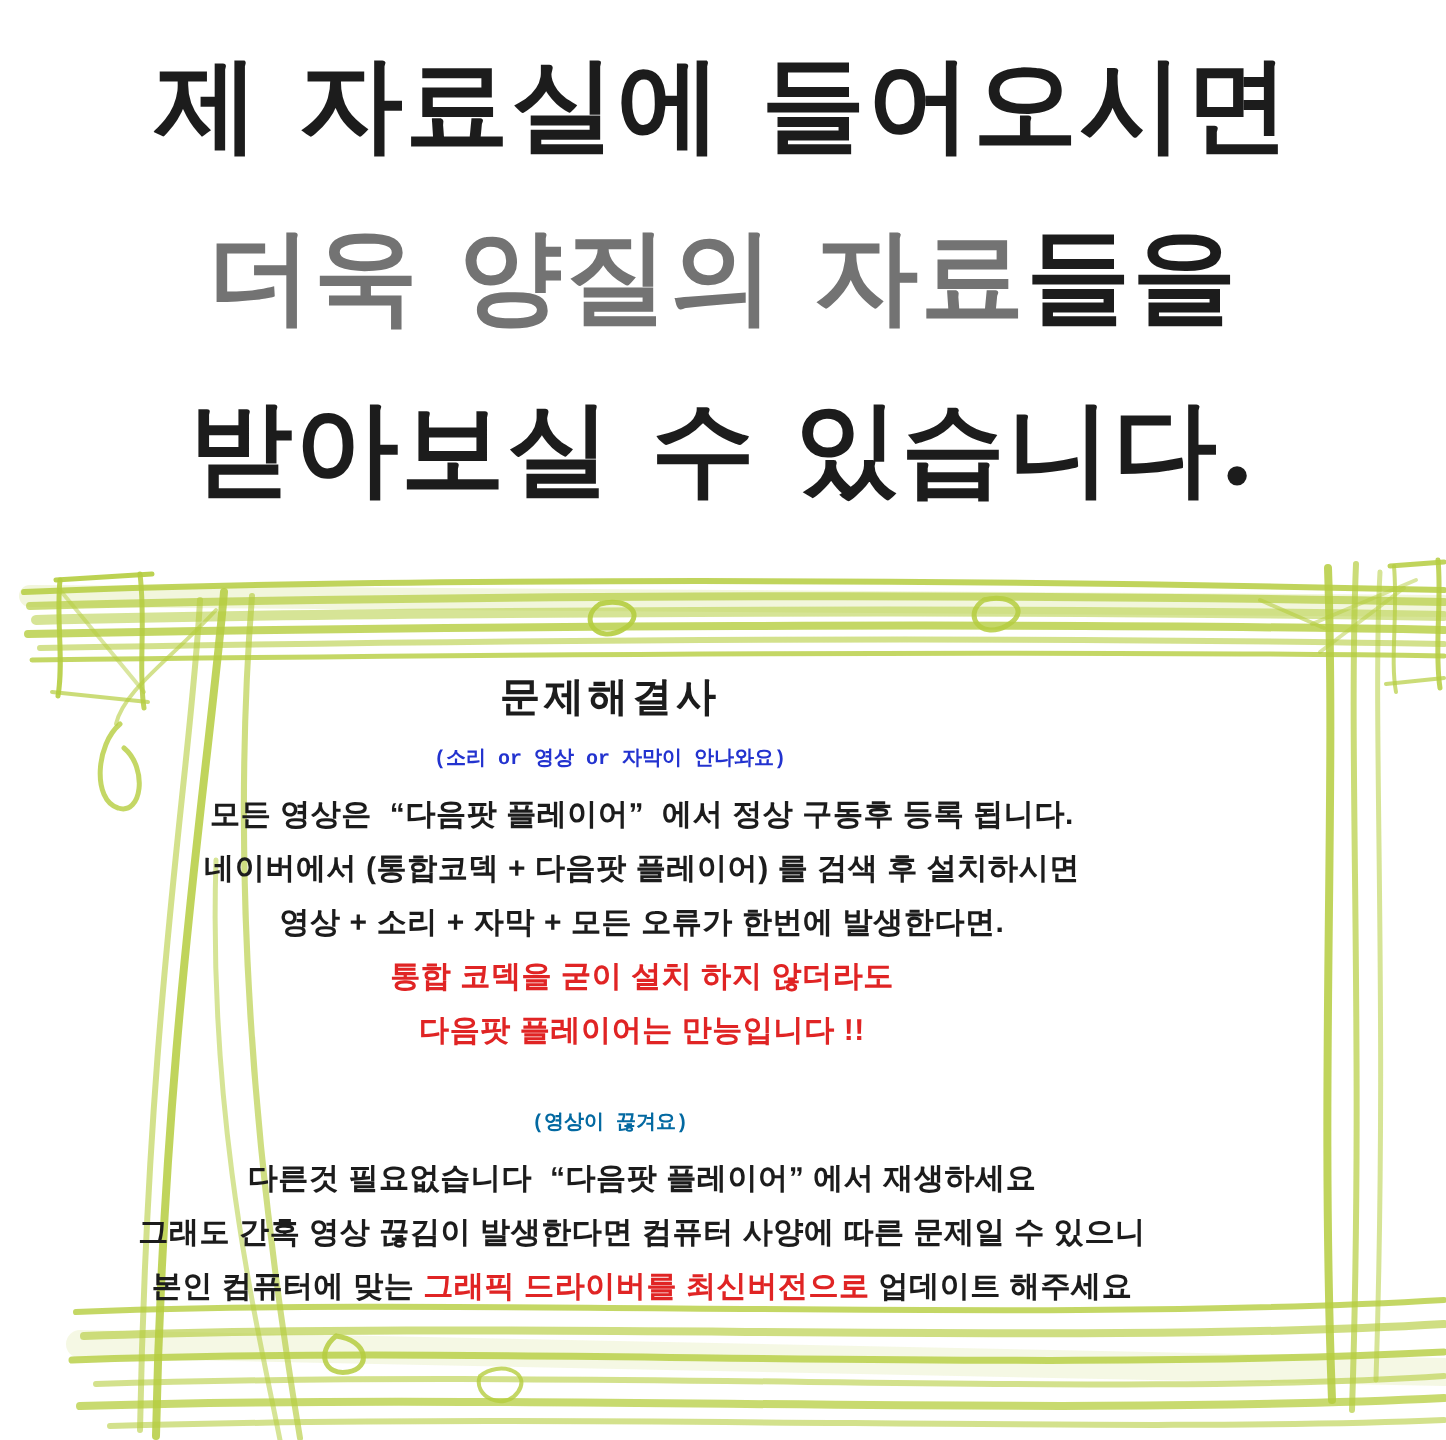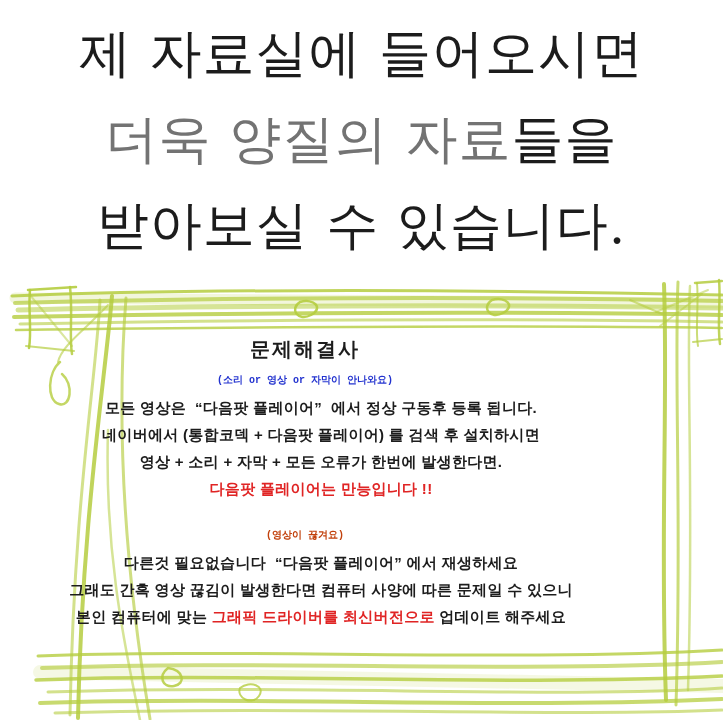--- a/index.html
+++ b/index.html
@@ -6,21 +6,21 @@
   body{
     width:723px;height:720px;overflow:hidden;position:relative;
     background:#ffffff;font-family:"Liberation Sans",sans-serif;
   }
   .header{
     position:absolute;top:24px;left:0;width:723px;text-align:center;
   }
   .headline{
     font-family:"DejaVu Serif",serif;
     font-size:52px;line-height:58px;margin-bottom:28px;
-    font-weight:400;letter-spacing:1px;white-space:pre;
+    font-weight:700;letter-spacing:1px;white-space:pre;
   }
   .frame-svg{position:absolute;left:0;top:0;width:723px;height:720px;pointer-events:none;}
   .box-content{
     position:absolute;top:337px;left:0;width:610px;text-align:center;
   }
   .box-title{
     font-size:20px;font-weight:bold;color:#1c1c1c;letter-spacing:2px;
     line-height:24px;margin-bottom:6px;
   }
   .section-heading{font-size:10px;font-weight:bold;line-height:27px;white-space:pre;font-family:Liberation Mono, monospace;}
@@ -87,22 +87,23 @@
 </div>
 
 <div class="box-content">
   <div class="box-title">문제해결사</div>
   <div>
       <div class="section">
         <div class="section-heading"><span style="color: rgb(35, 51, 207);">(소리 or 영상 or 자막이 안나와요)</span></div>
         <div class="box-line"><span style="color: rgb(28, 28, 28);">모든 영상은  “다음팟 플레이어”  에서 정상 구동후 등록 됩니다.</span></div>
         <div class="box-line"><span style="color: rgb(28, 28, 28);">네이버에서 (통합코덱 + 다음팟 플레이어) 를 검색 후 설치하시면</span></div>
         <div class="box-line"><span style="color: rgb(28, 28, 28);">영상 + 소리 + 자막 + 모든 오류가 한번에 발생한다면.</span></div>
+        <div class="box-line"><span style="color: rgb(224, 36, 36);">통합 코덱을 굳이 설치 하지 않더라도</span></div>
         <div class="box-line"><span style="color: rgb(224, 36, 36);">다음팟 플레이어는 만능입니다 !!</span></div>
       </div>
       <div class="section">
-        <div class="section-heading"><span style="color: #c2410c;">(영상이 끊겨요)</span></div>
+        <div class="section-heading"><span style="color: #0369a1;">(영상이 끊겨요)</span></div>
         <div class="box-line"><span style="color: rgb(28, 28, 28);">다른것 필요없습니다  “다음팟 플레이어” 에서 재생하세요</span></div>
         <div class="box-line"><span style="color: rgb(28, 28, 28);">그래도 간혹 영상 끊김이 발생한다면 컴퓨터 사양에 따른 문제일 수 있으니</span></div>
         <div class="box-line"><span style="color: rgb(28, 28, 28);">본인 컴퓨터에 맞는 </span><span style="color: rgb(224, 36, 36);">그래픽 드라이버를 최신버전으로</span><span style="color: rgb(28, 28, 28);"> 업데이트 해주세요</span></div>
       </div>
     </div>
 </div>
 
 </body></html>

